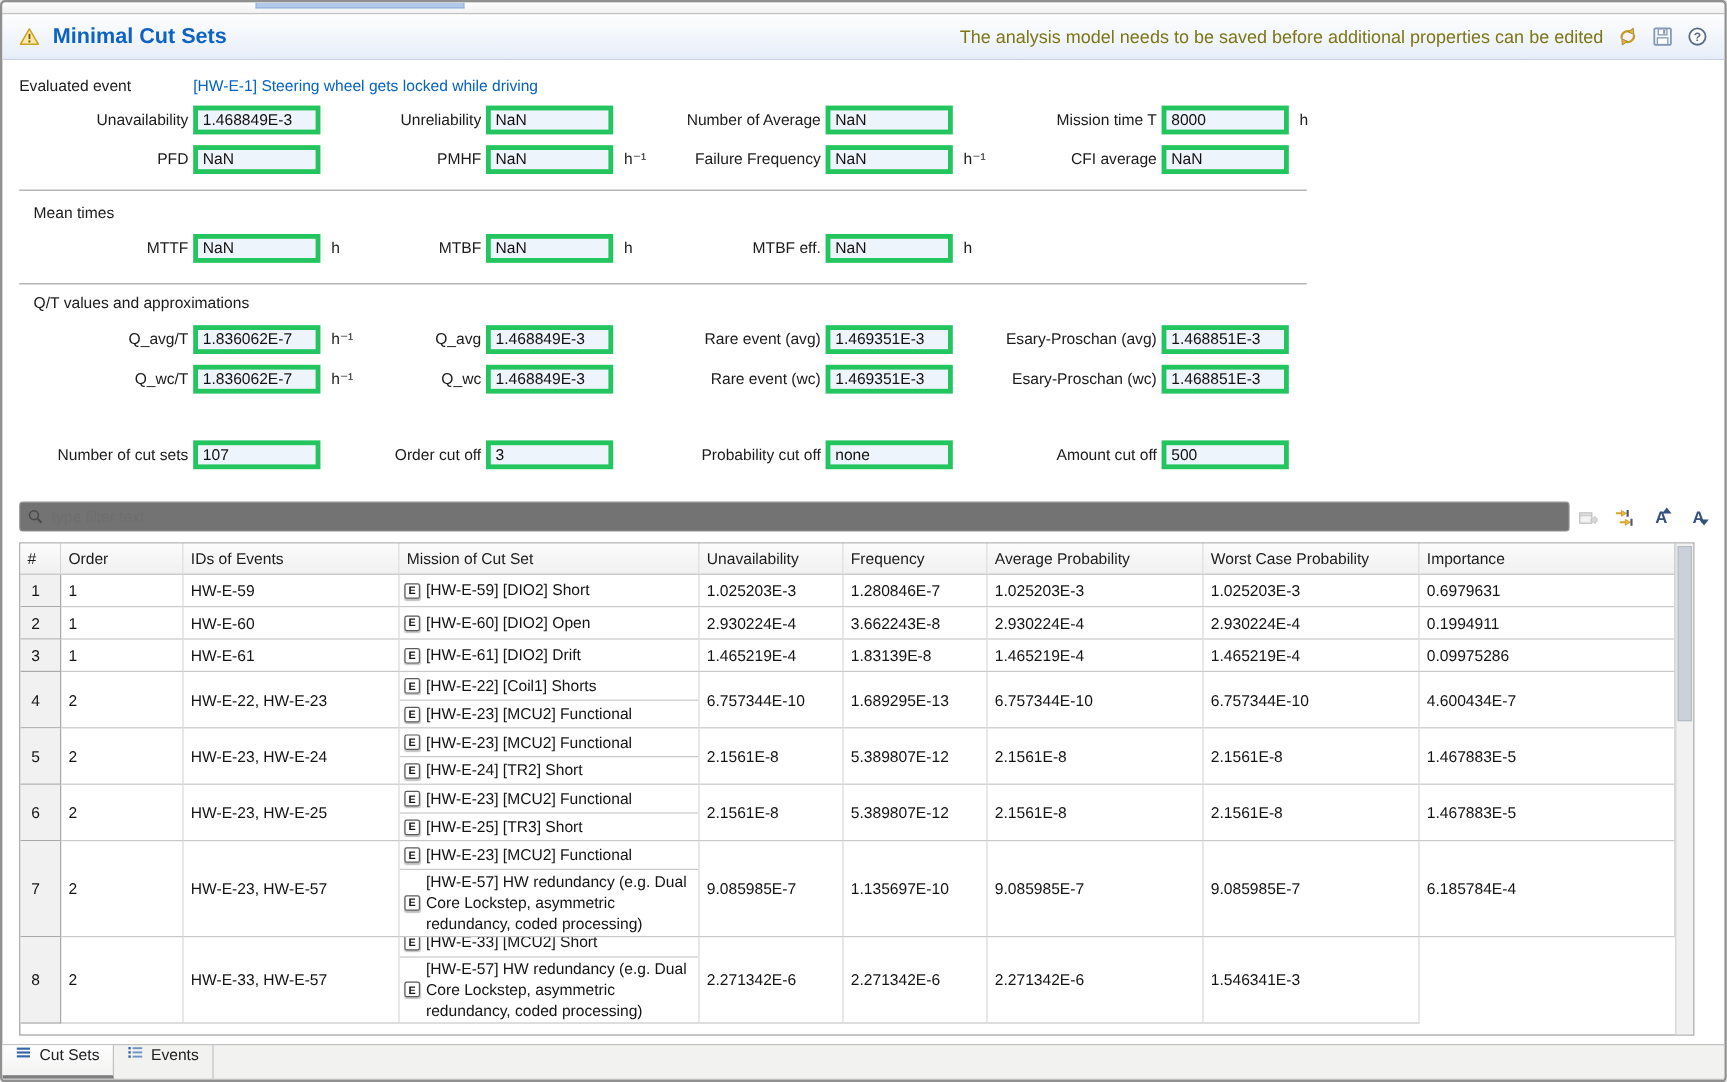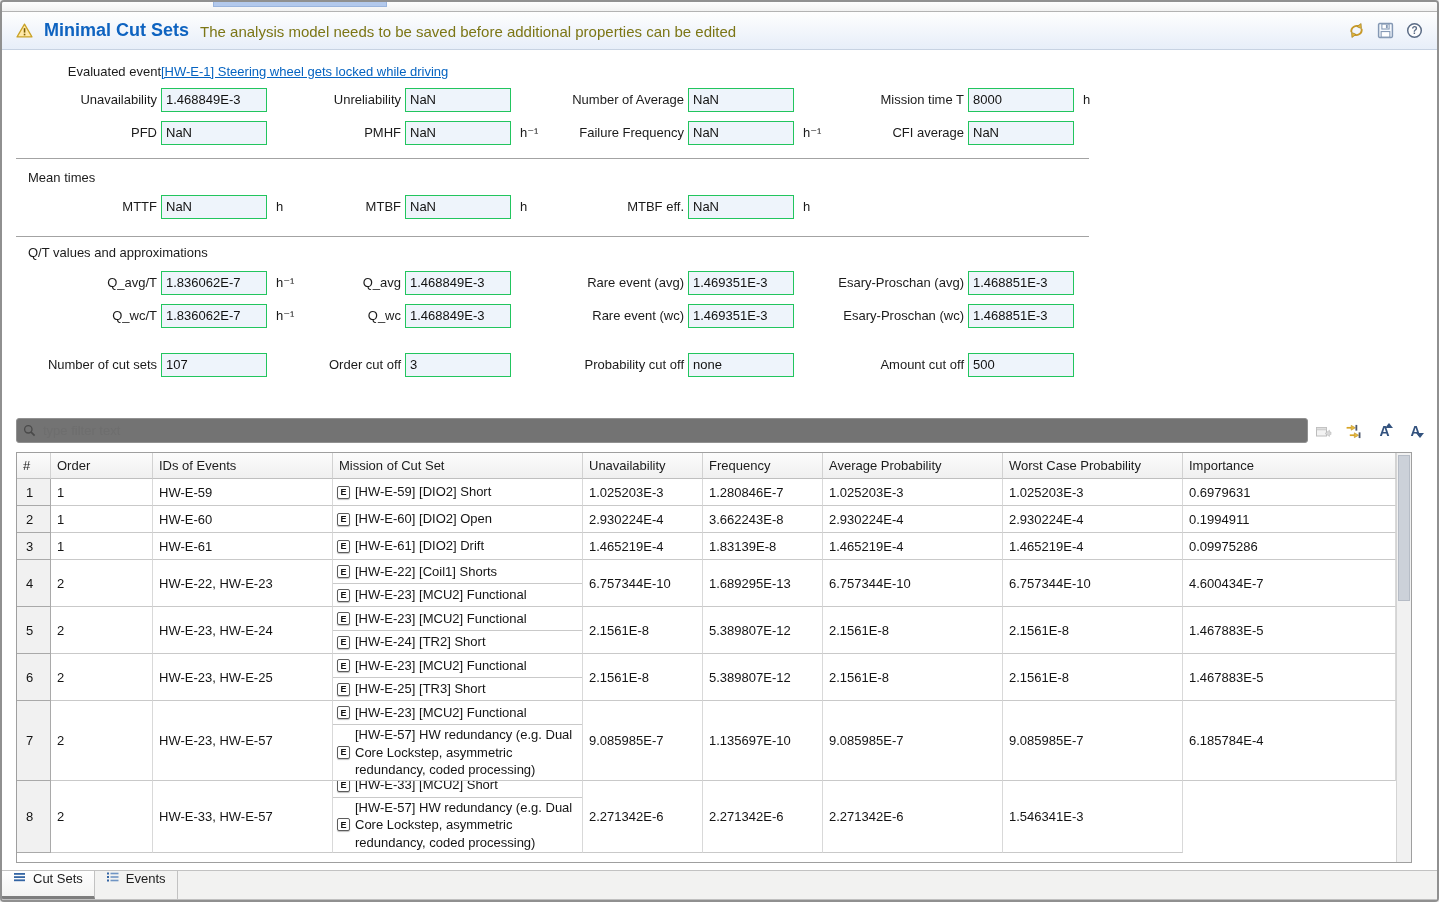--- a/index.html
+++ b/index.html
@@ -10,34 +10,34 @@
     font-family:"Liberation Sans","DejaVu Sans",sans-serif;color:#1b1b1b;font-size:13px;
   }
   
   .topstrip{position:absolute;top:0;left:0;right:0;height:10px;
     background:linear-gradient(#fdfdfd,#f1f1f1);border-bottom:1px solid #b3b3b3;}
   .tabmark{position:absolute;top:0;left:211px;width:174px;height:5px;
     background:#b3c9ec;border:1px solid #9ab4dd;border-top:none;}
   
   .titlebar{position:absolute;top:10px;left:0;right:0;height:38px;
     background:linear-gradient(180deg,#fefefe,#e7eef9);
-    border-bottom:1px solid #c7d2e2;display:flex;align-items:center;padding:0 14px;gap:11px;}
+    border-bottom:1px solid #c7d2e2;display:flex;align-items:center;padding:0 14px;gap:11px;text-align:right;}
   .title{font-size:18px;font-weight:bold;color:#0e63c0;white-space:nowrap;}
   .headmsg{font-size:15px;color:#7c7616;white-space:nowrap;flex:1;padding-top:2px;}
   .hicons{display:flex;gap:11px;align-items:center;}
   .hicons span{display:inline-flex;width:18px;height:18px;align-items:center;justify-content:center;cursor:pointer;}
   
-  .evrow{position:absolute;top:60px;left:14px;display:flex;align-items:center;height:18px;text-align:right;}
+  .evrow{position:absolute;top:60px;left:14px;display:flex;align-items:center;height:18px;}
   .evlabel{width:145px;}
-  .evlink{color:#0563c1;text-decoration:underline;cursor:pointer;}
+  .evlink{color:#0563c1;cursor:pointer;}
   
   .frow{position:absolute;left:14px;display:grid;height:33px;align-items:center;
     grid-template-columns:141px 112px 34px 98px 112px 36px 135px 112px 36px 132px 112px 40px;}
   .lb{text-align:right;white-space:nowrap;color:#1b1b1b;}
-  .ibx{margin-left:4px;width:106px;height:24px;background:#eef4fb;border:1px solid #22c55e;
+  .ibx{margin-left:4px;width:106px;height:24px;background:#eef4fb;border:4px solid #22c55e;
     display:flex;align-items:center;padding-left:4px;color:#111;overflow:hidden;white-space:nowrap;}
   .unit{padding-left:7px;white-space:nowrap;}
   .sep{position:absolute;left:14px;width:1073px;border-top:1px solid #a3a3a3;height:0;}
   .sectitle{position:absolute;left:14px;font-size:13px;color:#1b1b1b;margin-left:12px;}
   
   .filterbox{position:absolute;top:416px;left:14px;width:1292px;height:25px;border:1px solid #919191;
     border-radius:3px;background:#737373;display:flex;align-items:center;padding:0 6px;gap:5px;}
   .fin{border:none;outline:none;flex:1;font-family:inherit;font-size:13px;color:#222;background:transparent;}
   .fin::placeholder{color:#6e6e6e;}
   .ficons{position:absolute;top:418px;left:1313px;display:flex;gap:13px;align-items:center;height:22px;}
@@ -232,21 +232,21 @@
         <div class="ibx">1.469351E-3</div>
       </div>
     <span class="unit"></span>
     <label class="lb">Esary-Proschan (wc)</label>
     <div>
         <div class="ibx">1.468851E-3</div>
       </div>
     <span class="unit"></span>
   </div>
 
-  <div class="frow" style="top:346px">
+  <div class="frow" style="top:360px">
     <label class="lb">Number of cut sets</label>
     <div>
         <div class="ibx">107</div>
       </div>
     <span class="unit"></span>
     <label class="lb">Order cut off</label>
     <div>
         <div class="ibx">3</div>
       </div>
     <span class="unit"></span>

